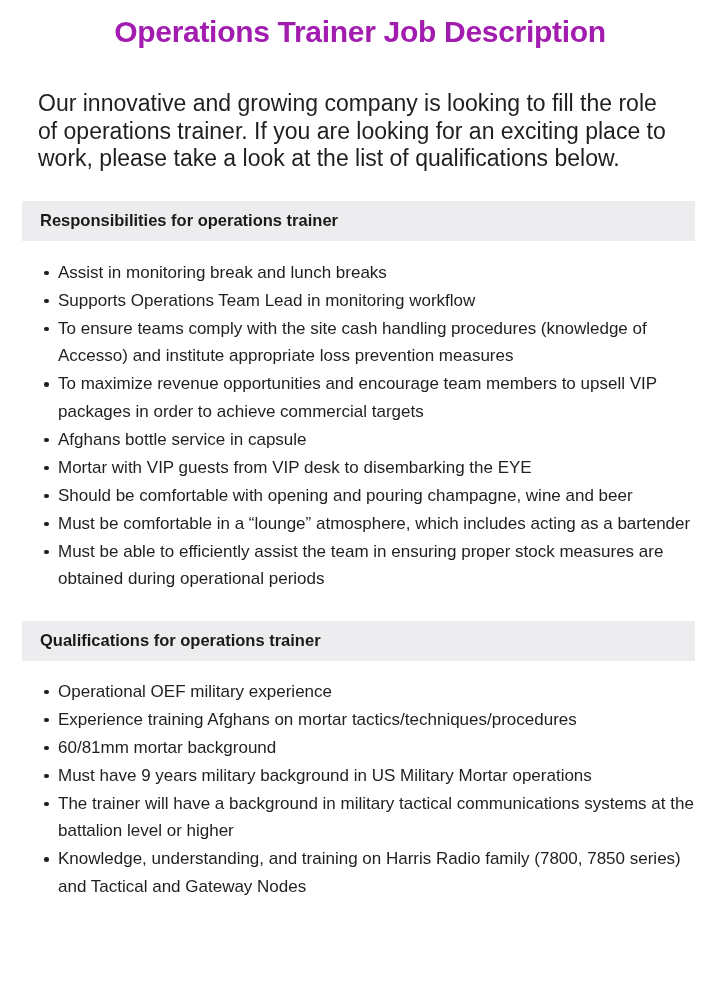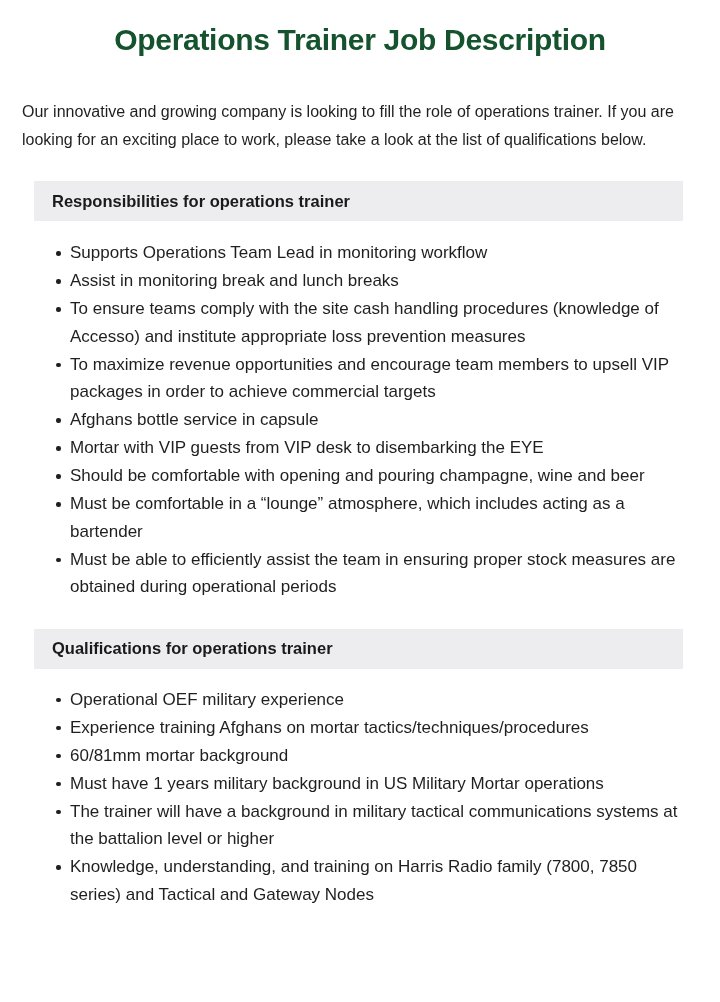--- a/index.html
+++ b/index.html
@@ -18,34 +18,34 @@
   .page {
     width: 720px;
     box-sizing: border-box;
     padding: 0;
   }
   .doc-title {
     font-size: 30px;
     font-weight: bold;
     text-align: center;
     letter-spacing: -0.3px;
-    color: #14532d;
-    margin: 16px;
+    color: #a21caf;
+    margin: 8px;
     padding: 4px 20px 0 20px;
     line-height: 40px;
   }
   .intro {
-    font-size: 16px;
+    font-size: 23px;
     line-height: 27.5px;
     color: #1f1f1f;
-    margin: 0;
+    margin: 16px;
     padding: 22px 30px 0 22px;
   }
   .section {
-    margin: 12px;
+    margin: 0;
     padding: 0;
   }
   .section-bar {
     margin: 28px 25px 0 22px;
     background: #ededef;
     height: 40px;
     display: flex;
     align-items: center;
     padding: 0 0 0 18px;
     box-sizing: border-box;
@@ -89,39 +89,39 @@
 
   <h1 class="doc-title">Operations Trainer Job Description</h1>
 
   <p class="intro">Our innovative and growing company is looking to fill the role of operations trainer. If you are looking for an exciting place to work, please take a look at the list of qualifications below.</p>
 
   <section class="section sec-responsibilities">
     <div class="section-bar">
       <span class="section-bar-title">Responsibilities for operations trainer</span>
     </div>
     <ul class="bullets">
+      <li>Assist in monitoring break and lunch breaks</li>
       <li>Supports Operations Team Lead in monitoring workflow</li>
-      <li>Assist in monitoring break and lunch breaks</li>
       <li>To ensure teams comply with the site cash handling procedures (knowledge of Accesso) and institute appropriate loss prevention measures</li>
       <li>To maximize revenue opportunities and encourage team members to upsell VIP packages in order to achieve commercial targets</li>
       <li>Afghans bottle service in capsule</li>
       <li>Mortar with VIP guests from VIP desk to disembarking the EYE</li>
       <li>Should be comfortable with opening and pouring champagne, wine and beer</li>
       <li>Must be comfortable in a “lounge” atmosphere, which includes acting as a bartender</li>
       <li>Must be able to efficiently assist the team in ensuring proper stock measures are obtained during operational periods</li>
     </ul>
   </section>
 
   <section class="section sec-qualifications">
     <div class="section-bar">
       <span class="section-bar-title">Qualifications for operations trainer</span>
     </div>
     <ul class="bullets">
       <li>Operational OEF military experience</li>
       <li>Experience training Afghans on mortar tactics/techniques/procedures</li>
       <li>60/81mm mortar background</li>
-      <li>Must have 1 years military background in US Military Mortar operations</li>
+      <li>Must have 9 years military background in US Military Mortar operations</li>
       <li>The trainer will have a background in military tactical communications systems at the battalion level or higher</li>
       <li>Knowledge, understanding, and training on Harris Radio family (7800, 7850 series) and Tactical and Gateway Nodes</li>
     </ul>
   </section>
 
 </div>
 
 </body></html>

